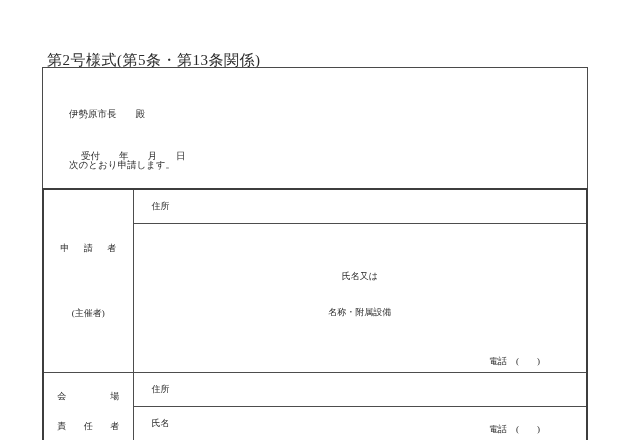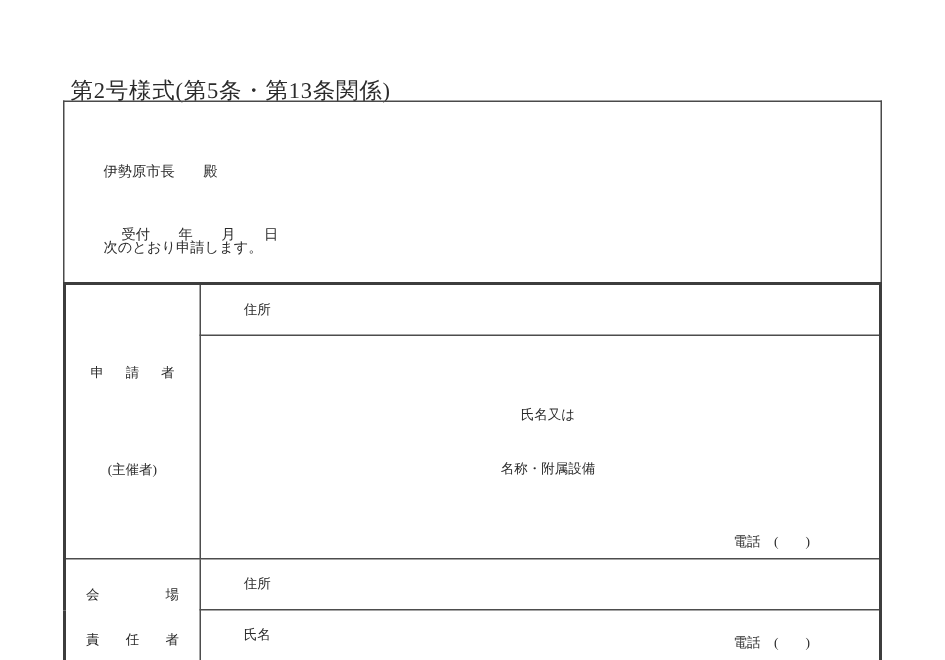--- a/index.html
+++ b/index.html
@@ -50,21 +50,21 @@
     border: 2px solid #3d3d3d;
     font-size: 9px;
   }
   table.app td {
     border: 1px solid #4d4d4d;
     vertical-align: middle;
     overflow: hidden;
     white-space: pre;
   }
   td.lbl { width: 90px; text-align: center; padding: 0 2px; }
-  td.val { padding-left: 11px; position: relative; }
+  td.val { padding-left: 0; position: relative; }
 
   .dist {
     text-align: justify;
     text-align-last: justify;
     margin: 0 auto;
     white-space: normal;
   }
   .w56 { width: 56px; }
   .w62 { width: 62px; }
 

